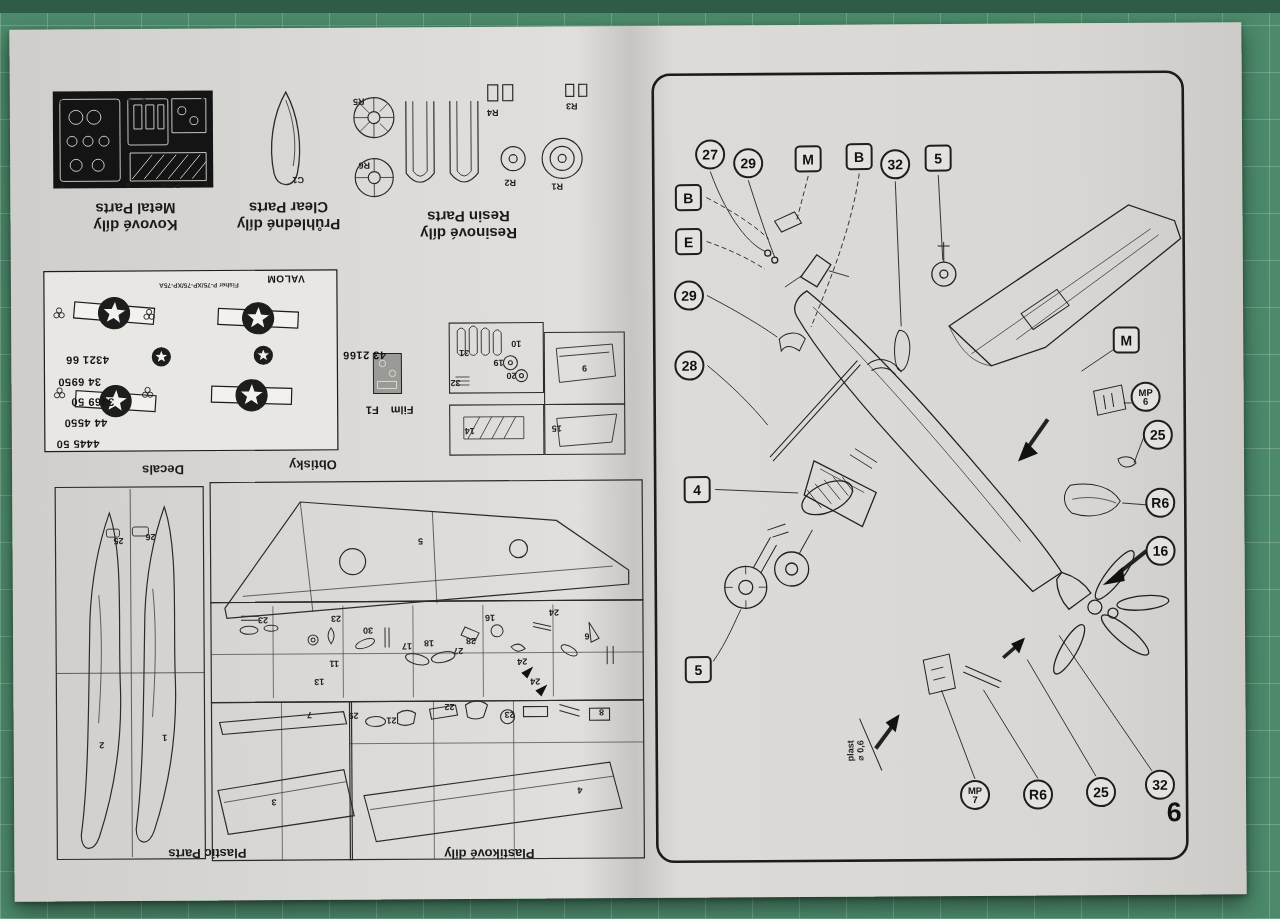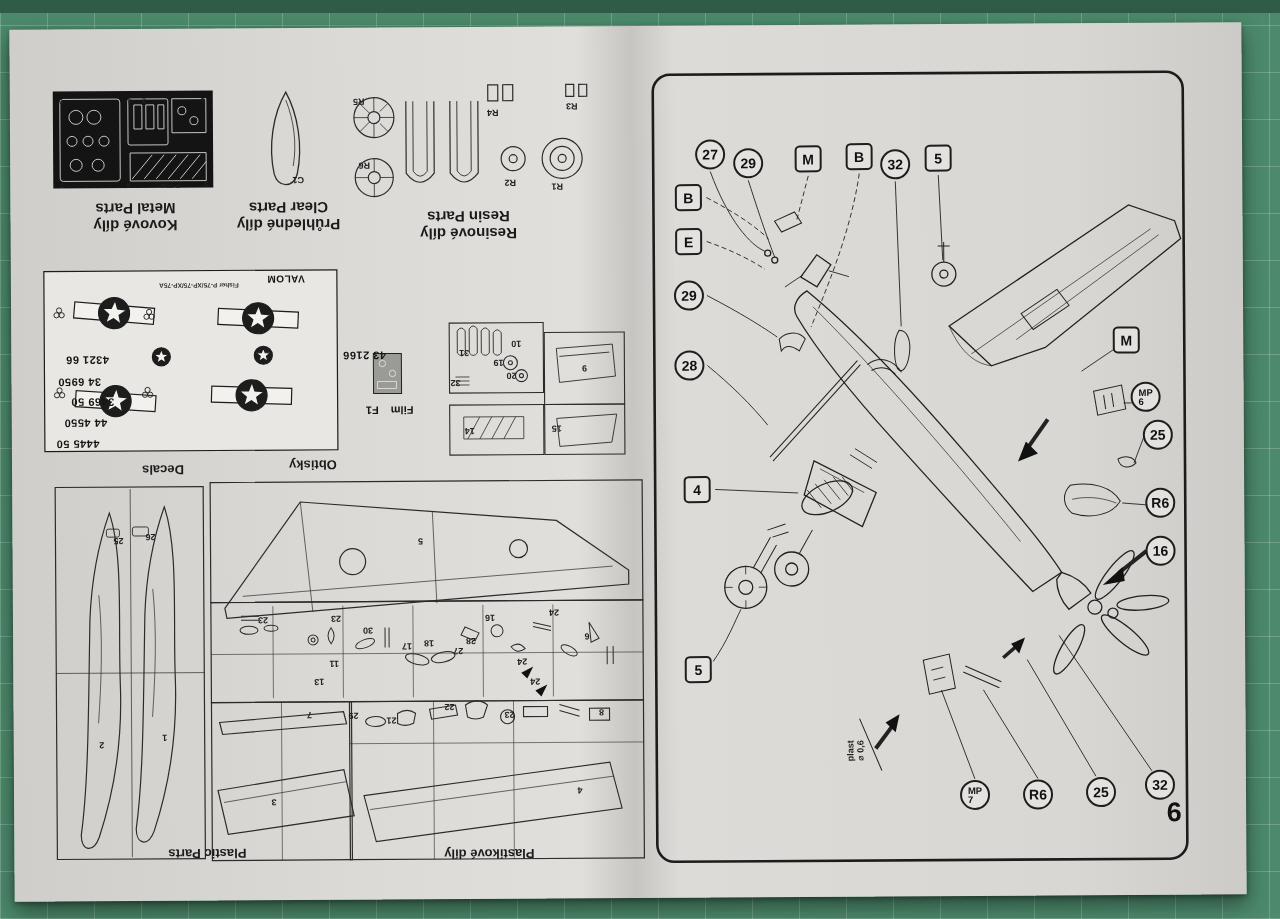--- a/index.html
+++ b/index.html
@@ -31,21 +31,21 @@
   .tiny{position:absolute;font-size:6.5px;font-weight:bold;color:#333;white-space:nowrap;
       transform:translate(-50%,-50%) rotate(180deg);}
   .film-lbl{position:absolute;display:flex;gap:12px;font-size:11px;font-weight:bold;color:#151515;
       transform:translate(-50%,-50%) rotate(180deg);}
   
   .callout{position:absolute;width:30px;height:30px;border:2px solid #1e1e1e;background:#e3e2de;
       display:flex;align-items:center;justify-content:center;font-weight:bold;font-size:14px;color:#111;
       transform:translate(-50%,-50%);box-sizing:border-box;}
   .circle{border-radius:50%;}
   .square{border-radius:5px;width:27px;height:27px;}
-  .pre{white-space:pre-line;font-size:9.5px;line-height:1.0;text-align:left;}
+  .pre{white-space:pre-line;font-size:9.5px;line-height:1.0;text-align:center;}
   .page-num{position:absolute;font-size:27px;font-weight:bold;color:#111;transform:translate(-50%,-50%);}
   .drill{position:absolute;font-size:9px;font-weight:bold;color:#222;text-align:center;line-height:1.15;
       transform:translate(-50%,-50%) rotate(-90deg);white-space:nowrap;}
 </style>
 </head>
 <body>
 
 <div id="stage">
   <div class="mat-top"></div>
 

